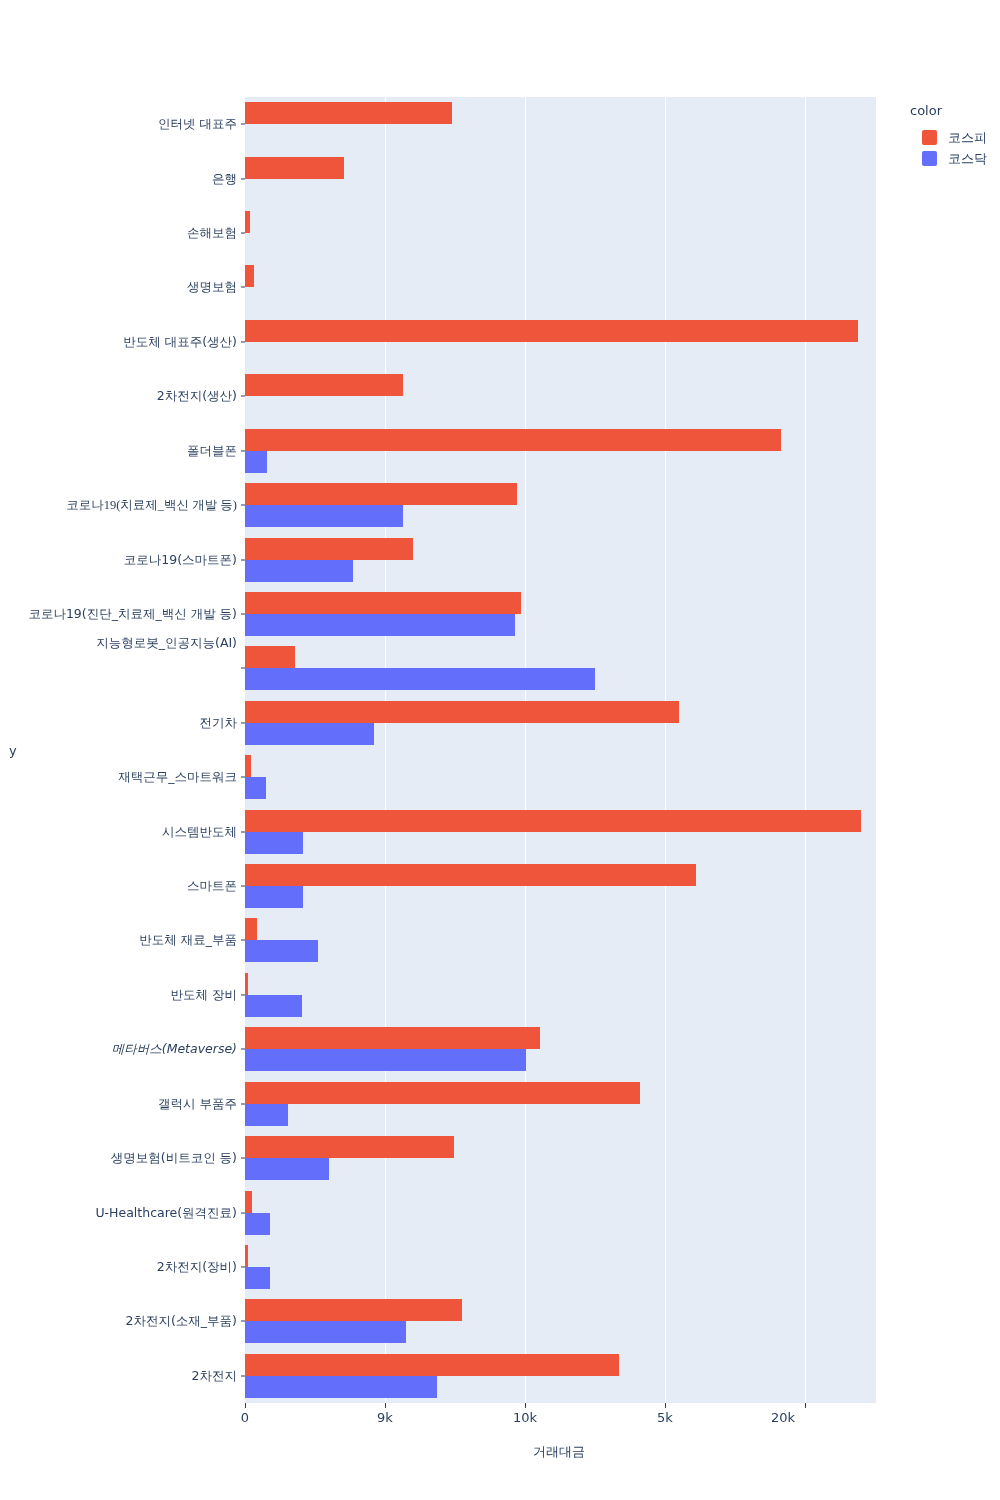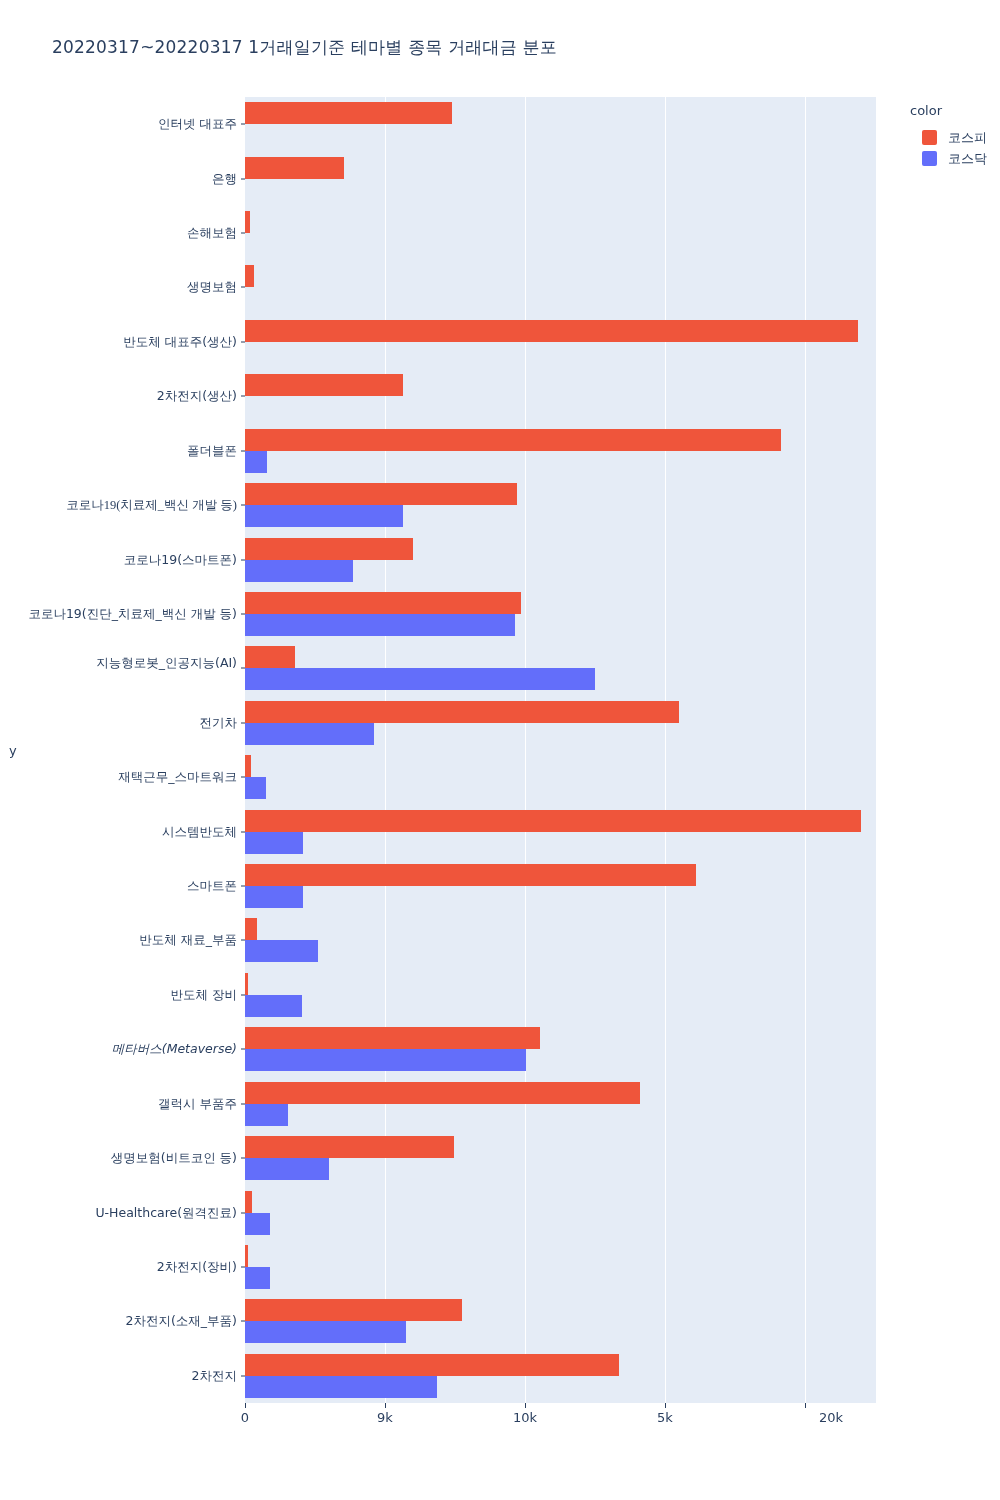--- a/index.html
+++ b/index.html
@@ -107,21 +107,20 @@
     margin-right: 11px;
     flex: 0 0 auto;
   }
   .legend-label { font-size: 13px; color: #2a3f5f; white-space: nowrap; }
 </style>
 </head>
 <body>
 
 <div id="fig">
 
-  <div id="title">20220317~20220317 1거래일기준 테마별 종목 거래대금 분포</div>
 
   <div id="plot">
       <div class="vgrid" style="left: 139.973px;"></div>
       <div class="vgrid" style="left: 279.947px;"></div>
       <div class="vgrid" style="left: 419.92px;"></div>
       <div class="vgrid" style="left: 559.894px;"></div>
       <div class="grp" style="top: 5.20833px; height: 44px;">
         <div class="bar kospi" title="인터넷 대표주 / 코스피 : 7400" style="width: 207.161px;"></div>
       </div>
       <div class="grp" style="top: 59.625px; height: 44px;">
@@ -208,20 +207,23 @@
         <div class="bar kosdaq" title="2차전지(소재_부품) / 코스닥 : 5750" style="width: 160.969px;"></div>
       </div>
       <div class="grp" style="top: 1256.79px; height: 44px;">
         <div class="bar kospi" title="2차전지 / 코스피 : 13350" style="width: 373.729px;"></div>
         <div class="bar kosdaq" title="2차전지 / 코스닥 : 6850" style="width: 191.764px;"></div>
       </div>
     </div>
 
   <div id="ytitle">y</div>
 
+  <div id="xtitle">
+    <span id="xtitle-inner">거래대금</span>
+  </div>
 
   <div id="legend">
     <div id="legend-title">color</div>
     <div id="legend-items">
         <div class="legend-row">
           <span class="legend-swatch" style="background: rgb(239, 85, 59);"></span>
           <span class="legend-label">코스피</span>
         </div>
         <div class="legend-row">
           <span class="legend-swatch" style="background: rgb(99, 110, 250);"></span>
@@ -232,21 +234,21 @@
 
 <div class="xtick" style="left: 245px;"></div>
     <div class="xlab" style="left: 245px;">0</div>
     <div class="xtick" style="left: 384.973px;"></div>
     <div class="xlab" style="left: 384.973px;">9k</div>
     <div class="xtick" style="left: 524.947px;"></div>
     <div class="xlab" style="left: 524.947px;">10k</div>
     <div class="xtick" style="left: 664.92px;"></div>
     <div class="xlab" style="left: 664.92px;">5k</div>
     <div class="xtick" style="left: 804.894px;"></div>
-    <div class="xlab" style="left: 831px;">20k</div>
+    <div class="xlab" style="left: 783px;">20k</div>
     <div class="ytick" style="top: 124.208px;"></div>
     <div class="ylab" style="top: 124.208px;">인터넷 대표주</div>
     <div class="ytick" style="top: 178.625px;"></div>
     <div class="ylab" style="top: 178.625px;">은행</div>
     <div class="ytick" style="top: 233.042px;"></div>
     <div class="ylab" style="top: 233.042px;">손해보험</div>
     <div class="ytick" style="top: 287.458px;"></div>
     <div class="ylab" style="top: 287.458px;">생명보험</div>
     <div class="ytick" style="top: 341.875px;"></div>
     <div class="ylab" style="top: 341.875px;">반도체 대표주(생산)</div>
@@ -254,21 +256,21 @@
     <div class="ylab" style="top: 396.292px;">2차전지(생산)</div>
     <div class="ytick" style="top: 450.708px;"></div>
     <div class="ylab" style="top: 450.708px;">폴더블폰</div>
     <div class="ytick" style="top: 505.125px;"></div>
     <div class="ylab" style="top: 505.125px; font-family: Liberation Serif, serif;">코로나19(치료제_백신 개발 등)</div>
     <div class="ytick" style="top: 559.542px;"></div>
     <div class="ylab" style="top: 559.542px;">코로나19(스마트폰)</div>
     <div class="ytick" style="top: 613.958px;"></div>
     <div class="ylab" style="top: 613.958px;">코로나19(진단_치료제_백신 개발 등)</div>
     <div class="ytick" style="top: 668.375px;"></div>
-    <div class="ylab" style="top: 663px;">지능형로봇_인공지능(AI)</div>
+    <div class="ylab" style="top: 643px;">지능형로봇_인공지능(AI)</div>
     <div class="ytick" style="top: 722.792px;"></div>
     <div class="ylab" style="top: 722.792px;">전기차</div>
     <div class="ytick" style="top: 777.208px;"></div>
     <div class="ylab" style="top: 777.208px;">재택근무_스마트워크</div>
     <div class="ytick" style="top: 831.625px;"></div>
     <div class="ylab" style="top: 831.625px;">시스템반도체</div>
     <div class="ytick" style="top: 886.042px;"></div>
     <div class="ylab" style="top: 886.042px;">스마트폰</div>
     <div class="ytick" style="top: 940.458px;"></div>
     <div class="ylab" style="top: 940.458px;">반도체 재료_부품</div>

